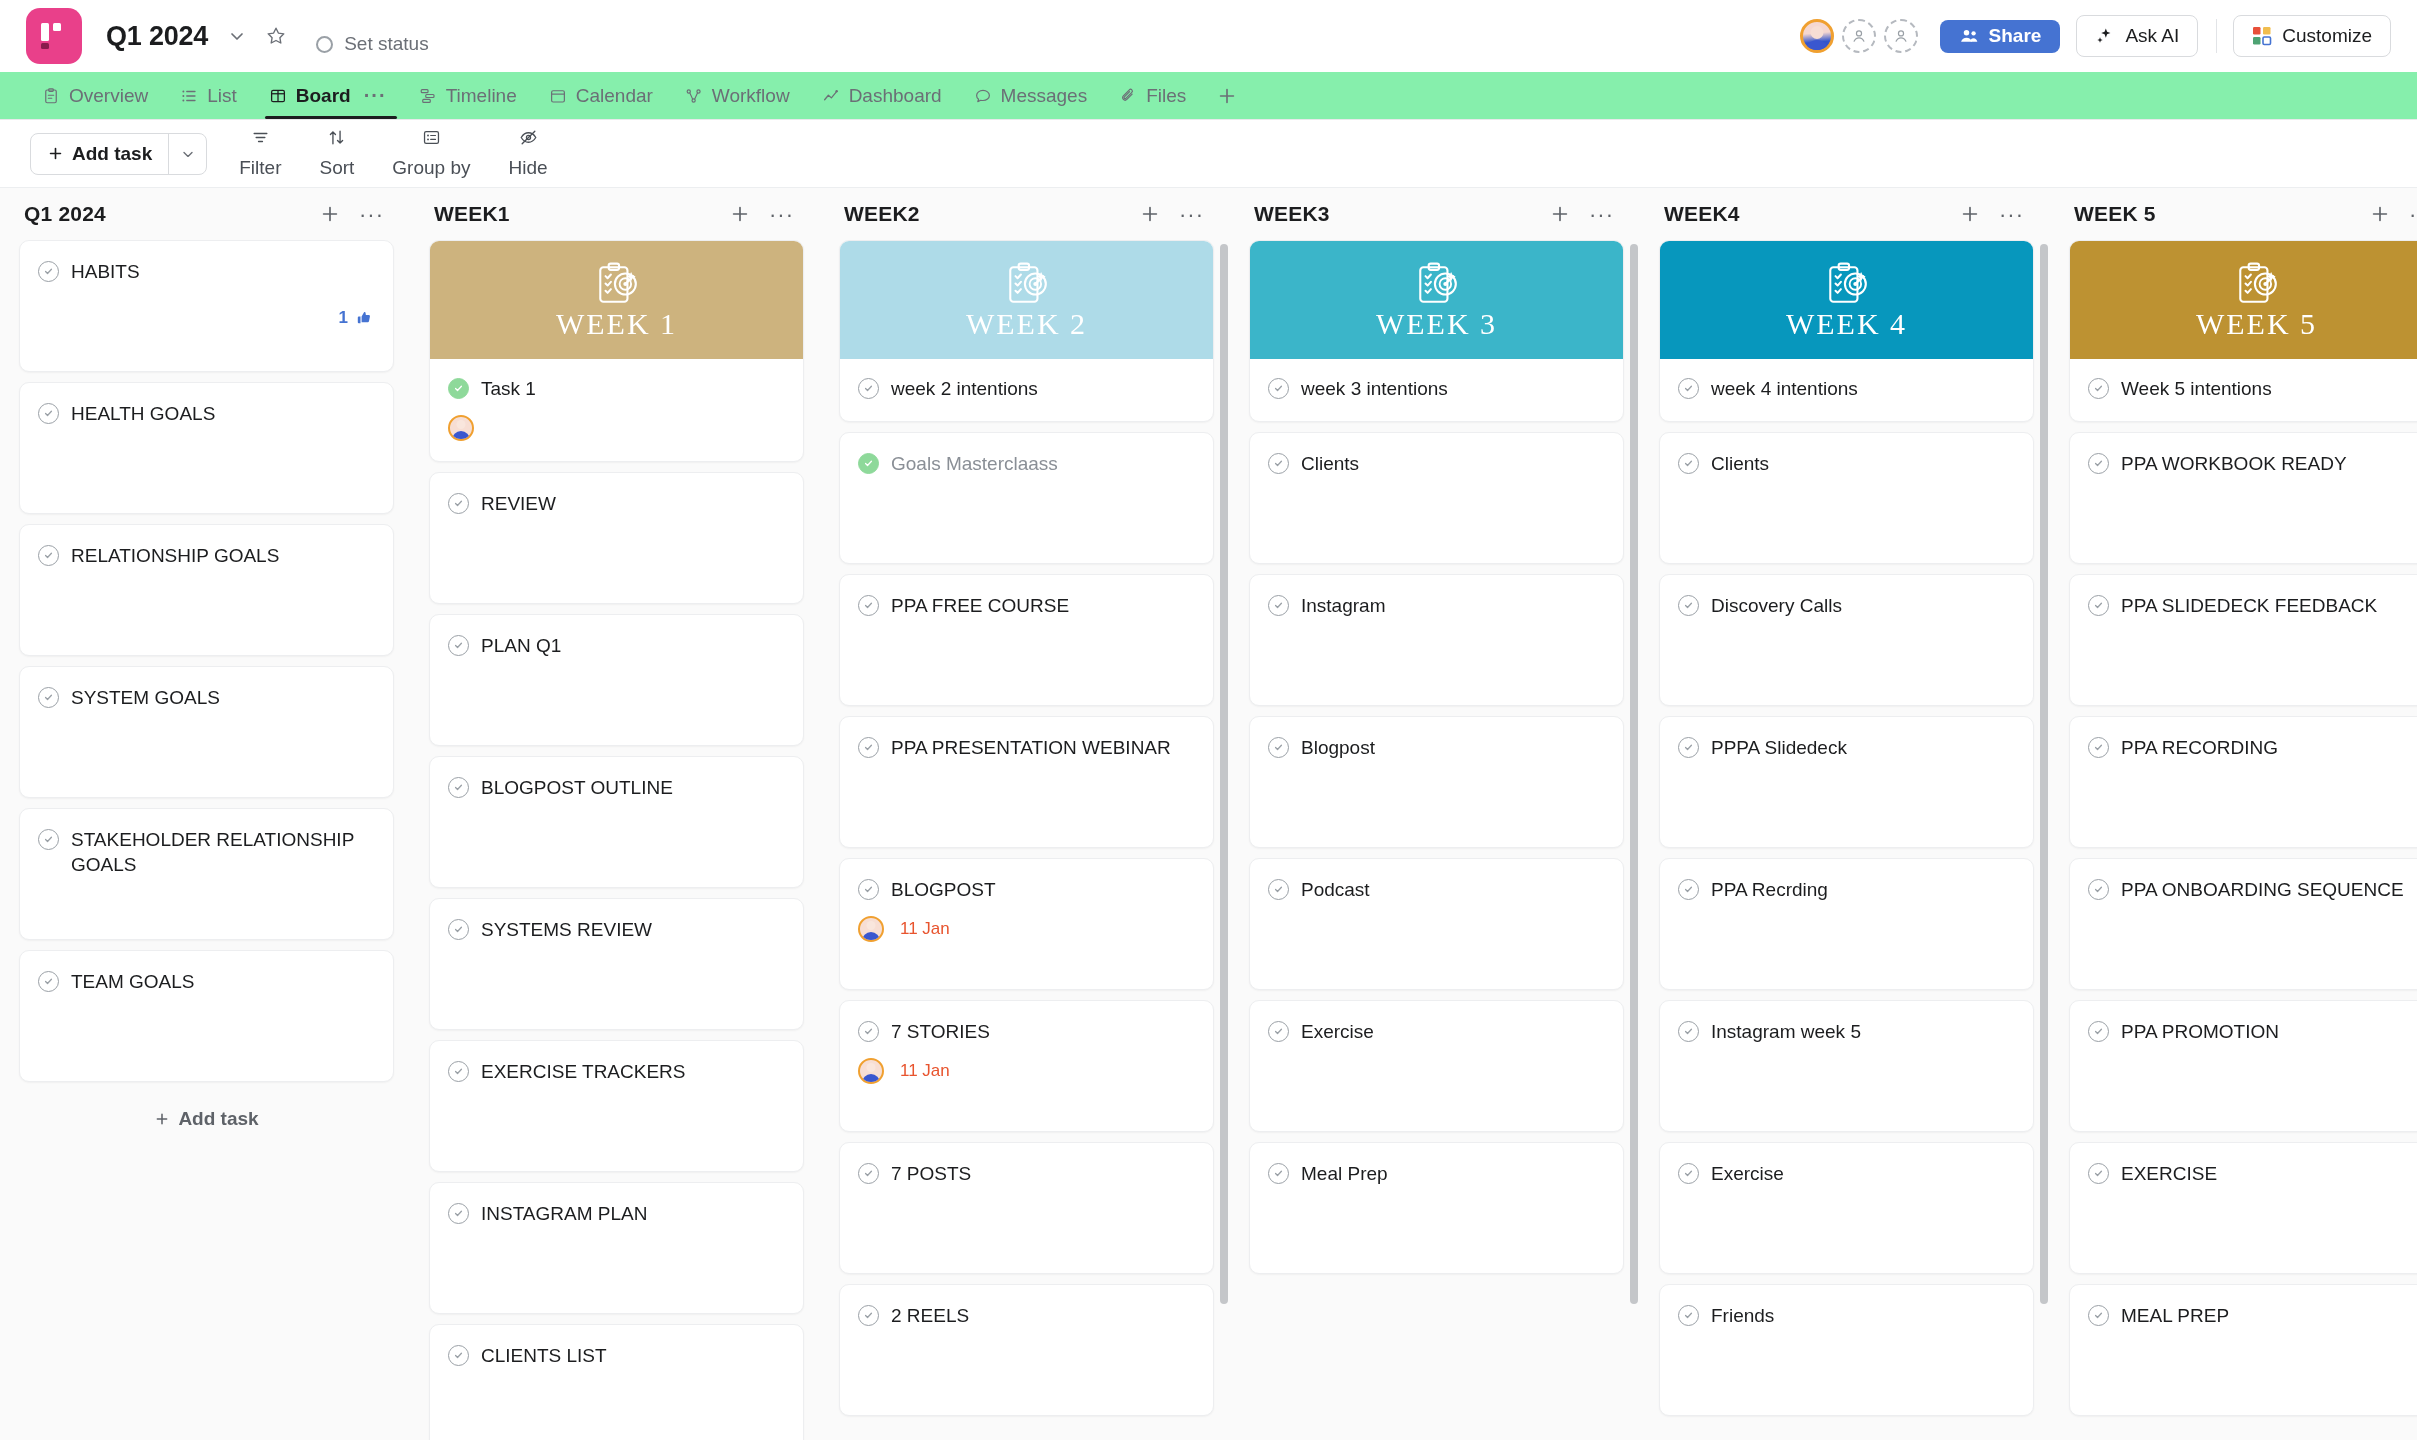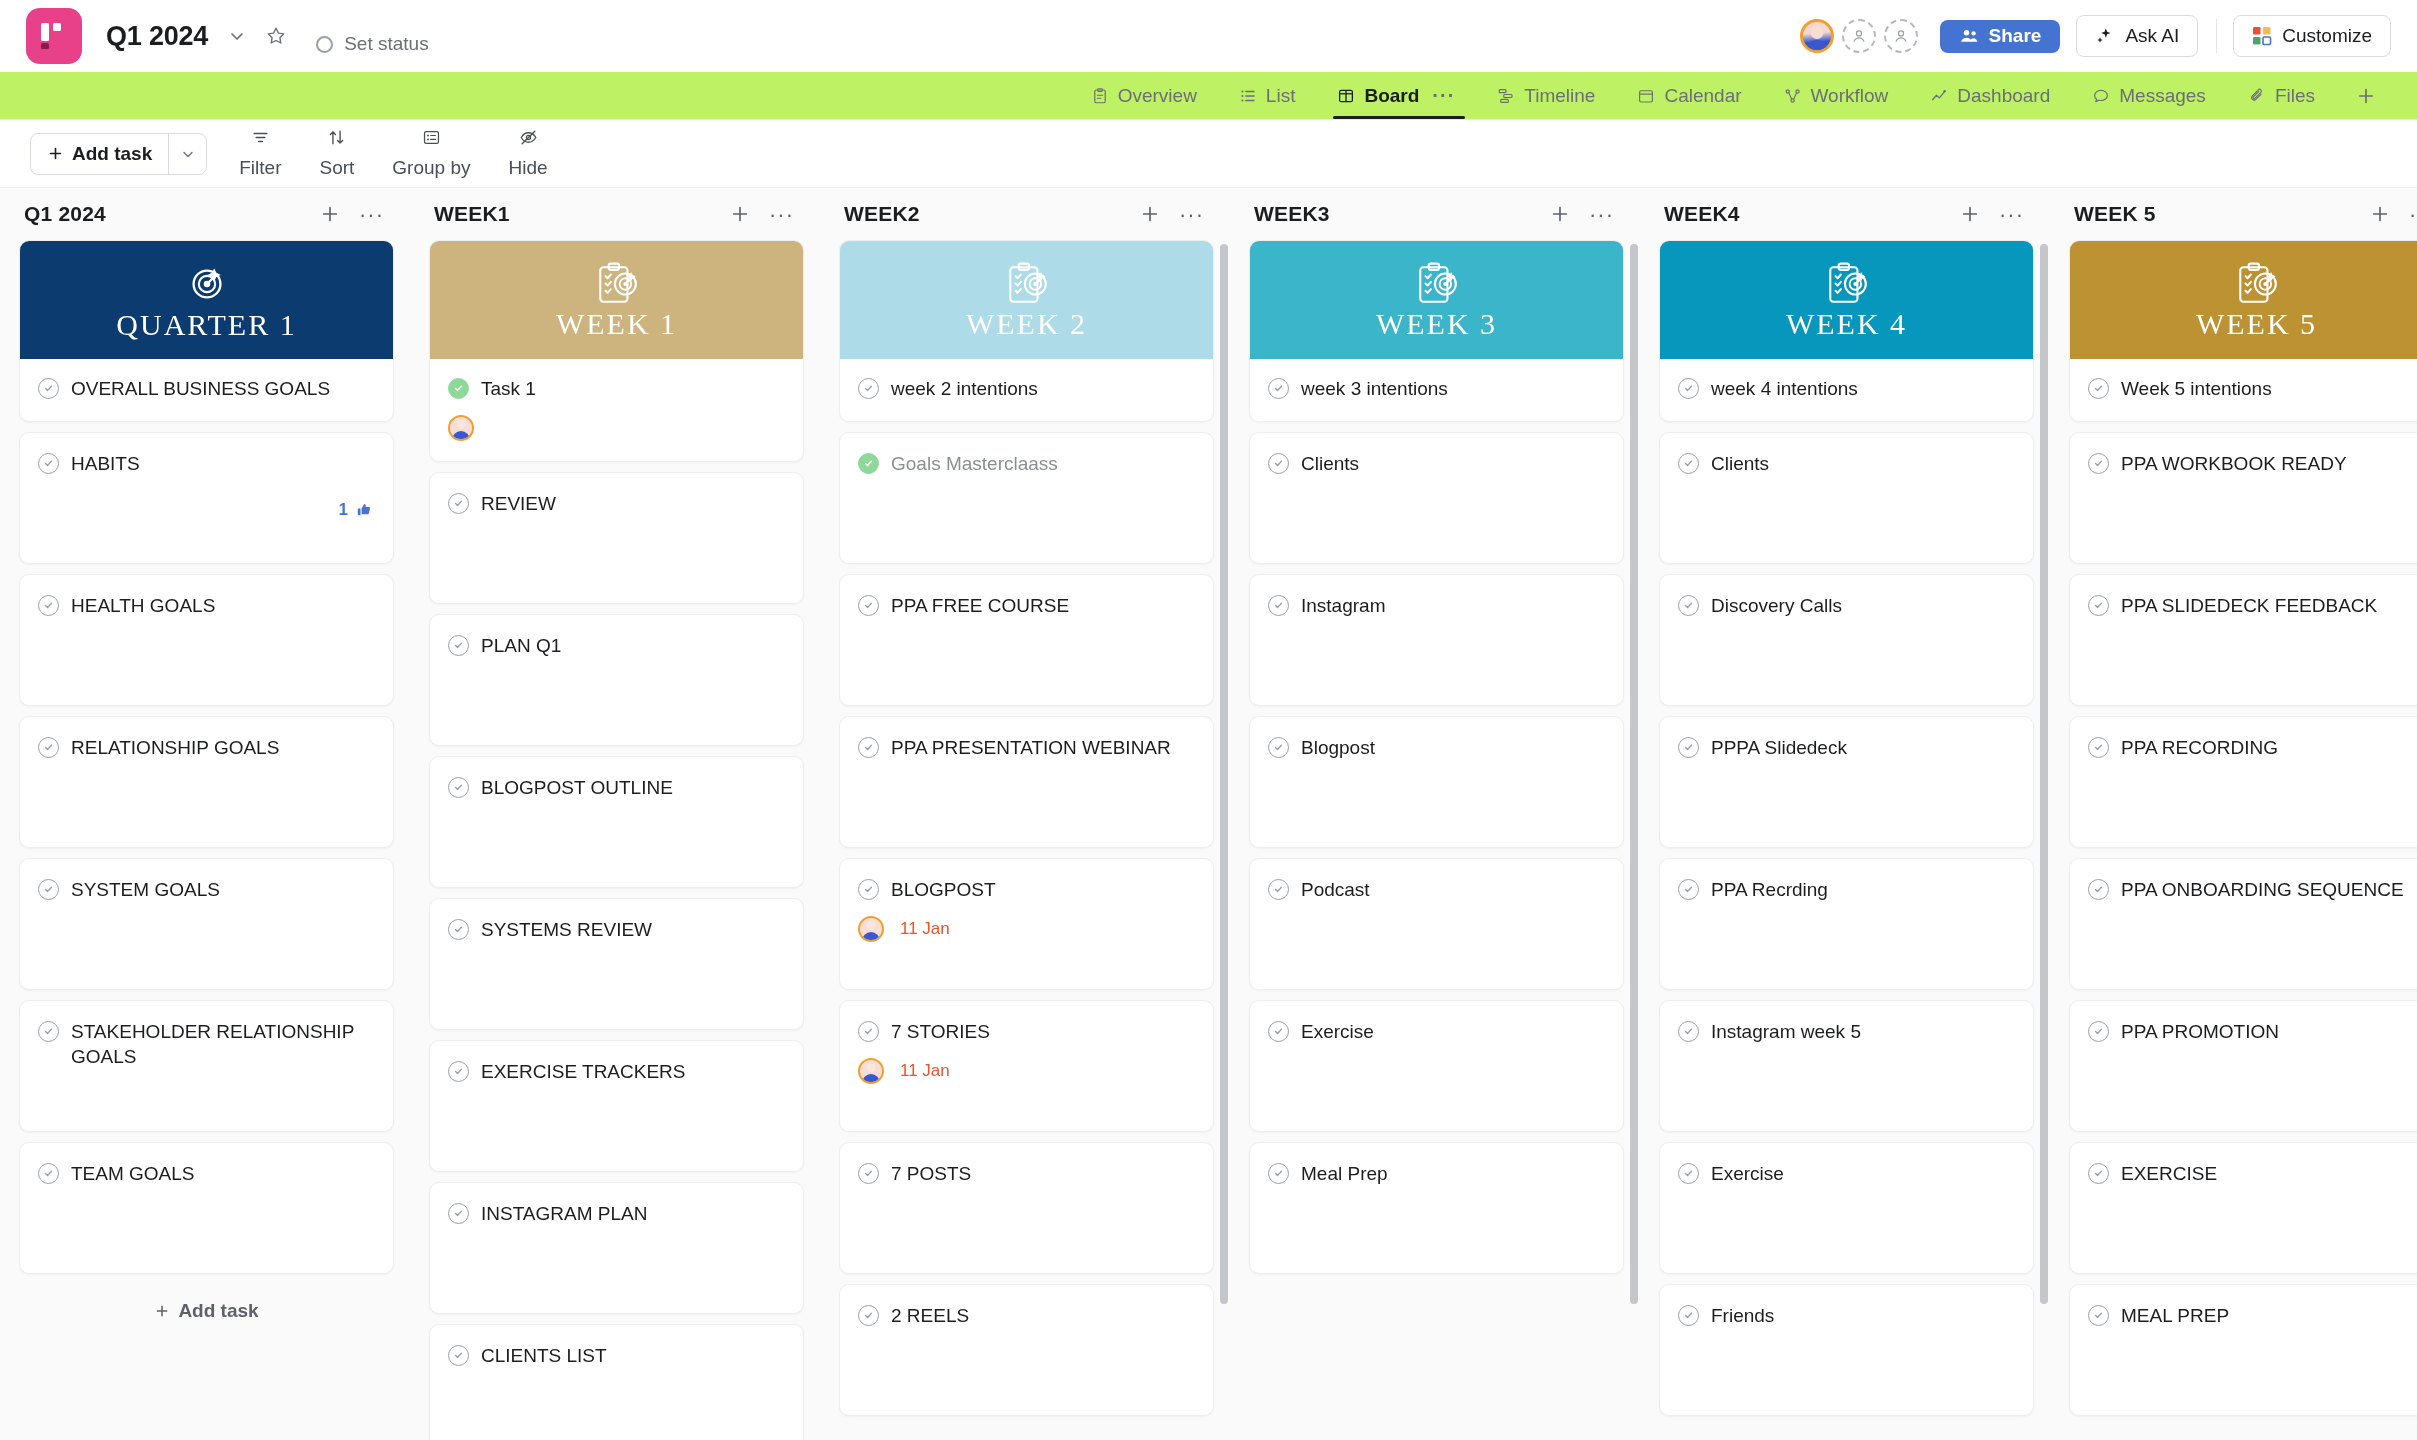--- a/index.html
+++ b/index.html
@@ -99,23 +99,22 @@
     border: 1px solid #d9dbde; border-radius: 8px;
     padding: 0 18px; height: 42px;
     display: flex; align-items: center; gap: 10px;
     font-size: 19px; cursor: pointer; white-space: nowrap;
   }
   .vdiv { width: 1px; height: 34px; background: #e2e4e7; margin-left: 18px; }
 
   
   .tabbar {
     height: 48px; display: flex; align-items: flex-end;
-    padding: 0 26px; border-bottom: 1px solid #e8e9eb; gap: 10px;
-    background: #bef264;
-    justify-content: flex-end;
+    padding: 0 26px; border-bottom: 1px solid #e8e9eb; gap: 0;
+    background: #86efac;
   }
   .tab {
     display: flex; align-items: center; gap: 9px;
     font-size: 19px; color: #6b6f76; padding: 0 16px 12px 16px;
     cursor: pointer; white-space: nowrap; position: relative;
   }
   .tab.active { color: #1c1d1f; font-weight: 700; }
   .tab.active::after {
     content: ""; position: absolute; left: 12px; right: 6px; bottom: 0;
     height: 3px; background: #1c1d1f; border-radius: 2px;
@@ -474,44 +473,20 @@
           <div class="col-actions">
             <span class="col-ic">
               <svg width="22" height="22" viewBox="0 0 24 24" fill="none">
                 <path d="M12 5v14M5 12h14" stroke="#5e6268" stroke-width="1.8" stroke-linecap="round"></path>
               </svg>
             </span>
             <span class="col-ic dots">···</span>
           </div>
         </div>
         <div class="col-body">
-          <div class="card cover">
-            <div class="cover-img" style="background: rgb(11, 59, 111);">
-              <span>
-                <svg width="48" height="48" viewBox="0 0 48 50" fill="none">
-                  <circle cx="24" cy="25" r="14" stroke="#fff" stroke-width="2.4"></circle>
-                  <circle cx="24" cy="25" r="8.5" stroke="#fff" stroke-width="2.2"></circle>
-                  <circle cx="24" cy="25" r="3.4" fill="#fff"></circle>
-                  <path d="M24 25l10-10" stroke="#fff" stroke-width="2.4" stroke-linecap="round"></path>
-                  <path d="M31.5 8.5l2.2 4.8 4.8 2.2-4.8 2.2-2.2 4.8-2.2-4.8-4.8-2.2 4.8-2.2 2.2-4.8z" fill="#fff"></path>
-                </svg>
-              </span>
-              <div class="cover-label">QUARTER 1</div>
-            </div>
-            <div class="cover-body">
-              <div class="task-row">
-                <span class="check">
-                  <svg width="13" height="13" viewBox="0 0 20 20" fill="none">
-                    <path d="M5.5 10l3 3 6-6.5" stroke="currentColor" stroke-width="2" stroke-linecap="round" stroke-linejoin="round"></path>
-                  </svg>
-                </span>
-                <div class="task-name">OVERALL BUSINESS GOALS</div>
-              </div>
-            </div>
-          </div>
           <div class="card">
             <div class="task-row">
               <span class="check">
                 <svg width="13" height="13" viewBox="0 0 20 20" fill="none">
                   <path d="M5.5 10l3 3 6-6.5" stroke="currentColor" stroke-width="2" stroke-linecap="round" stroke-linejoin="round"></path>
                 </svg>
               </span>
               <div class="task-name">HABITS</div>
             </div>
             <div class="like-row">

